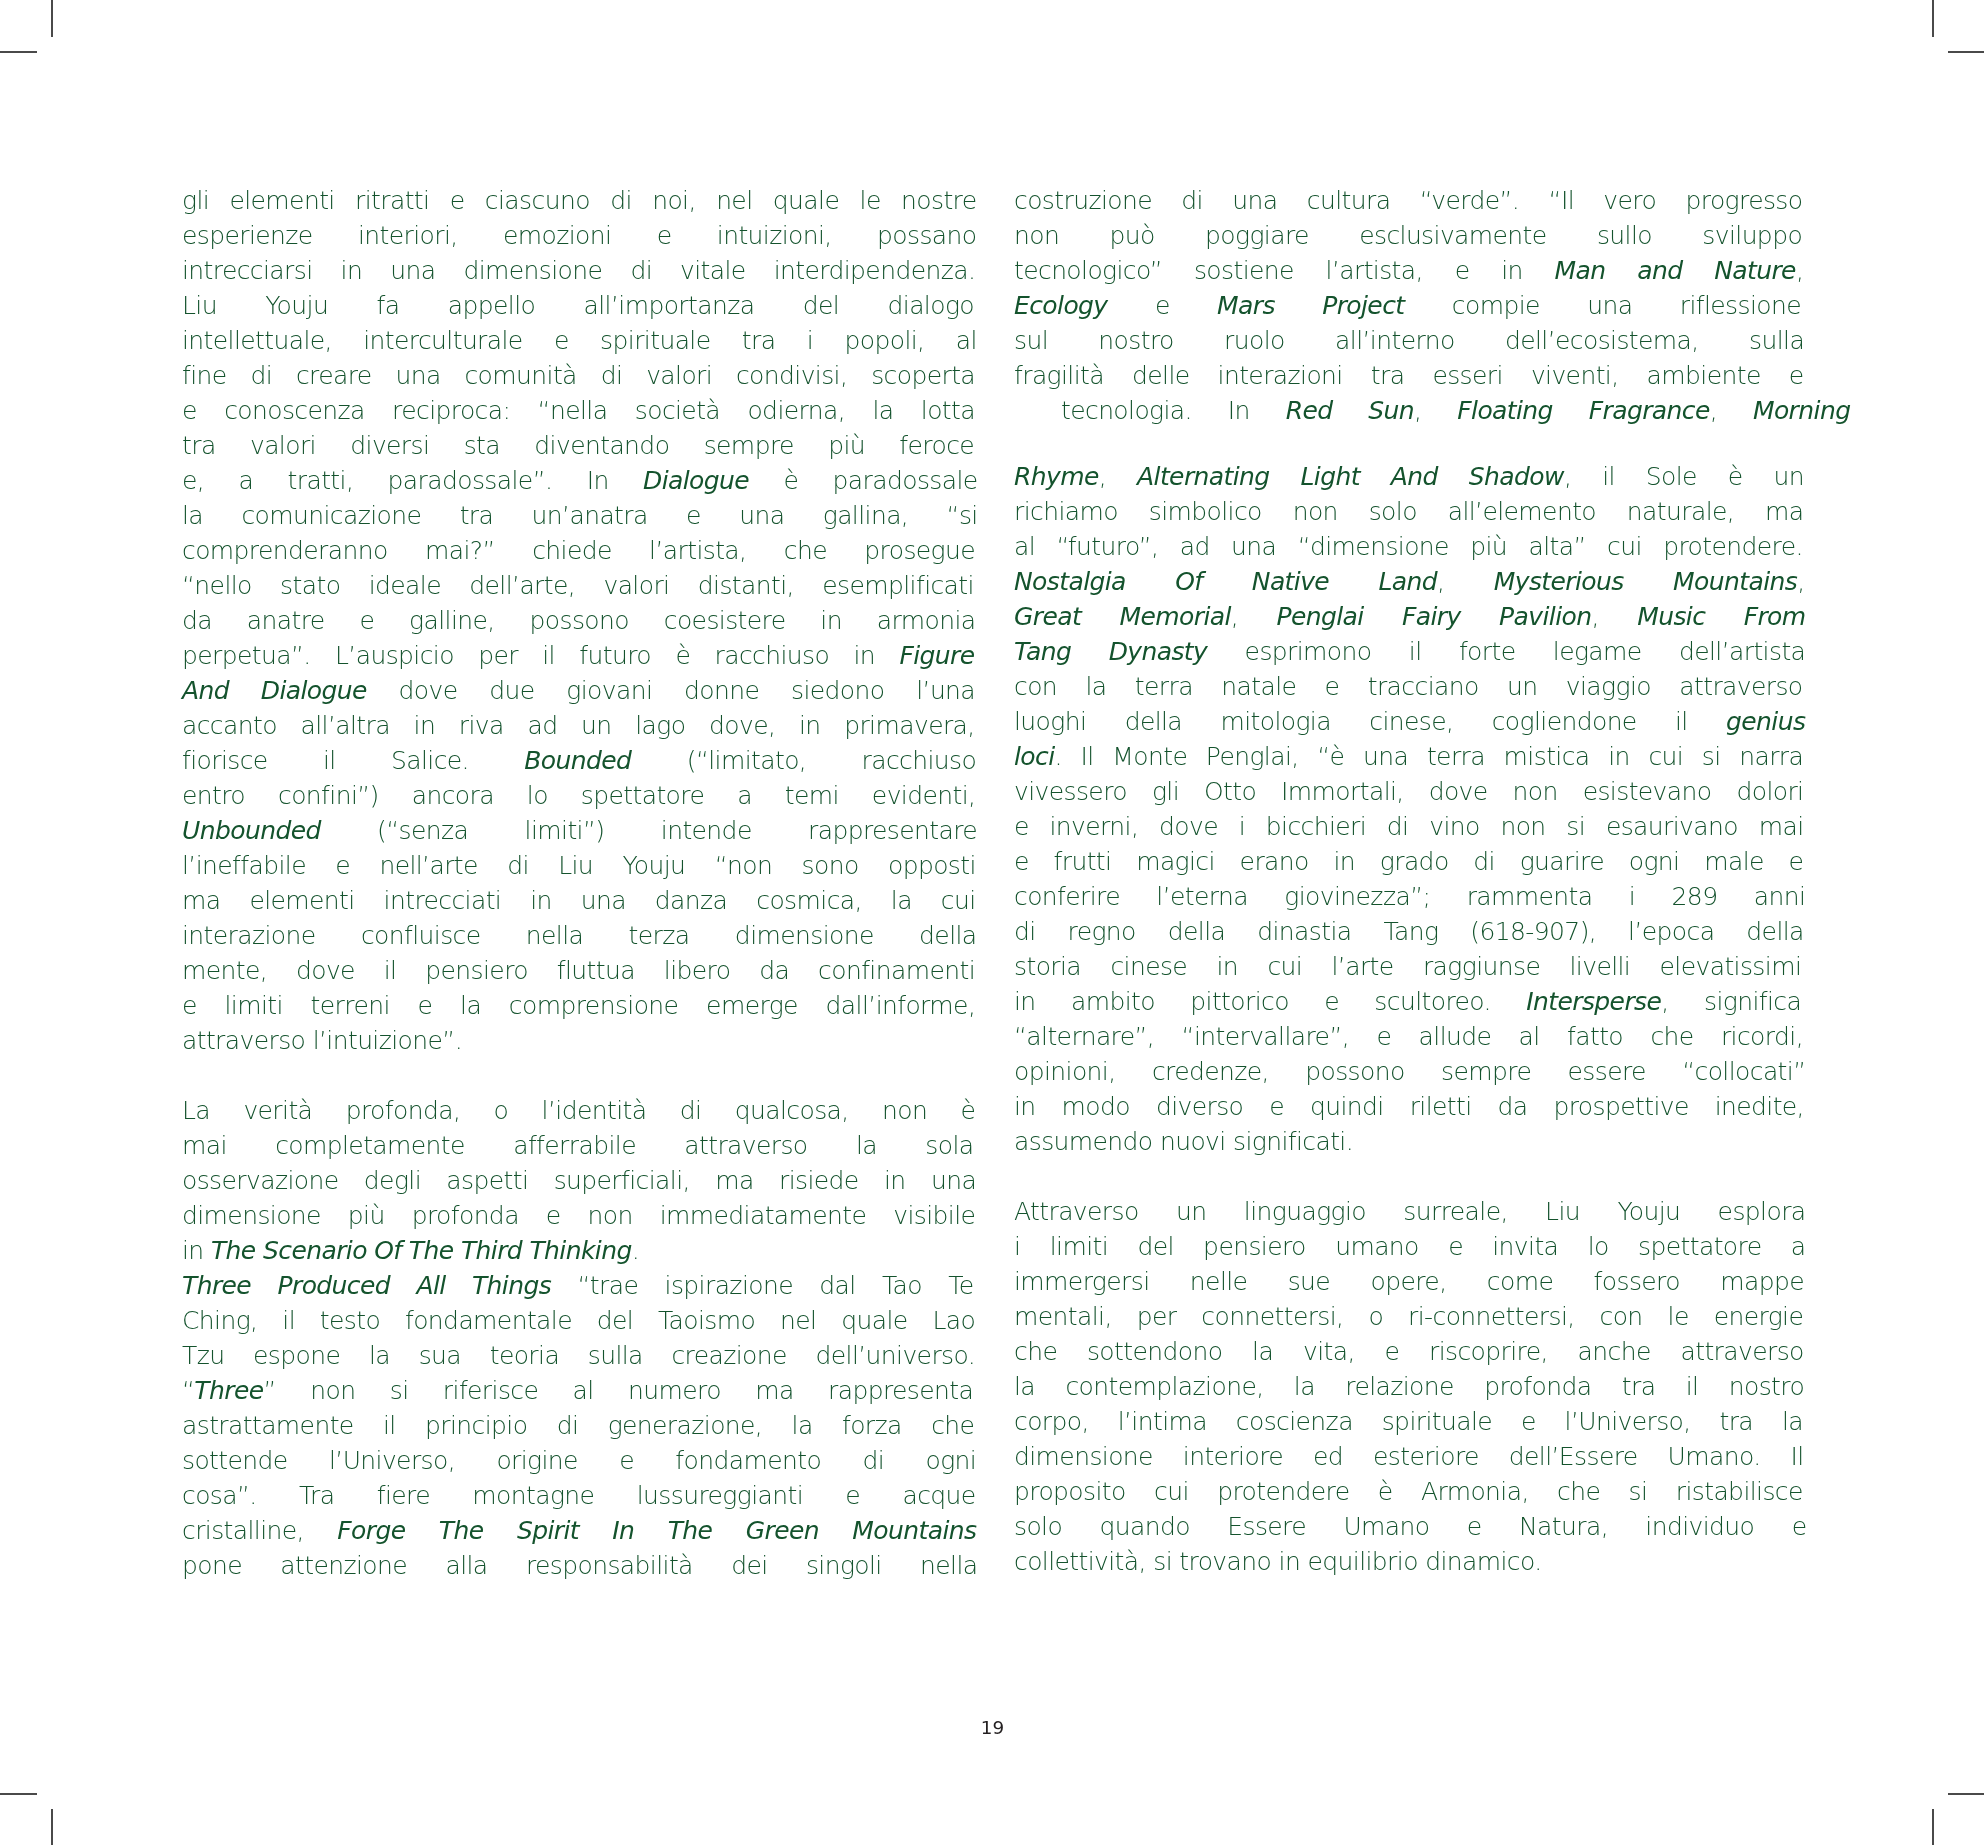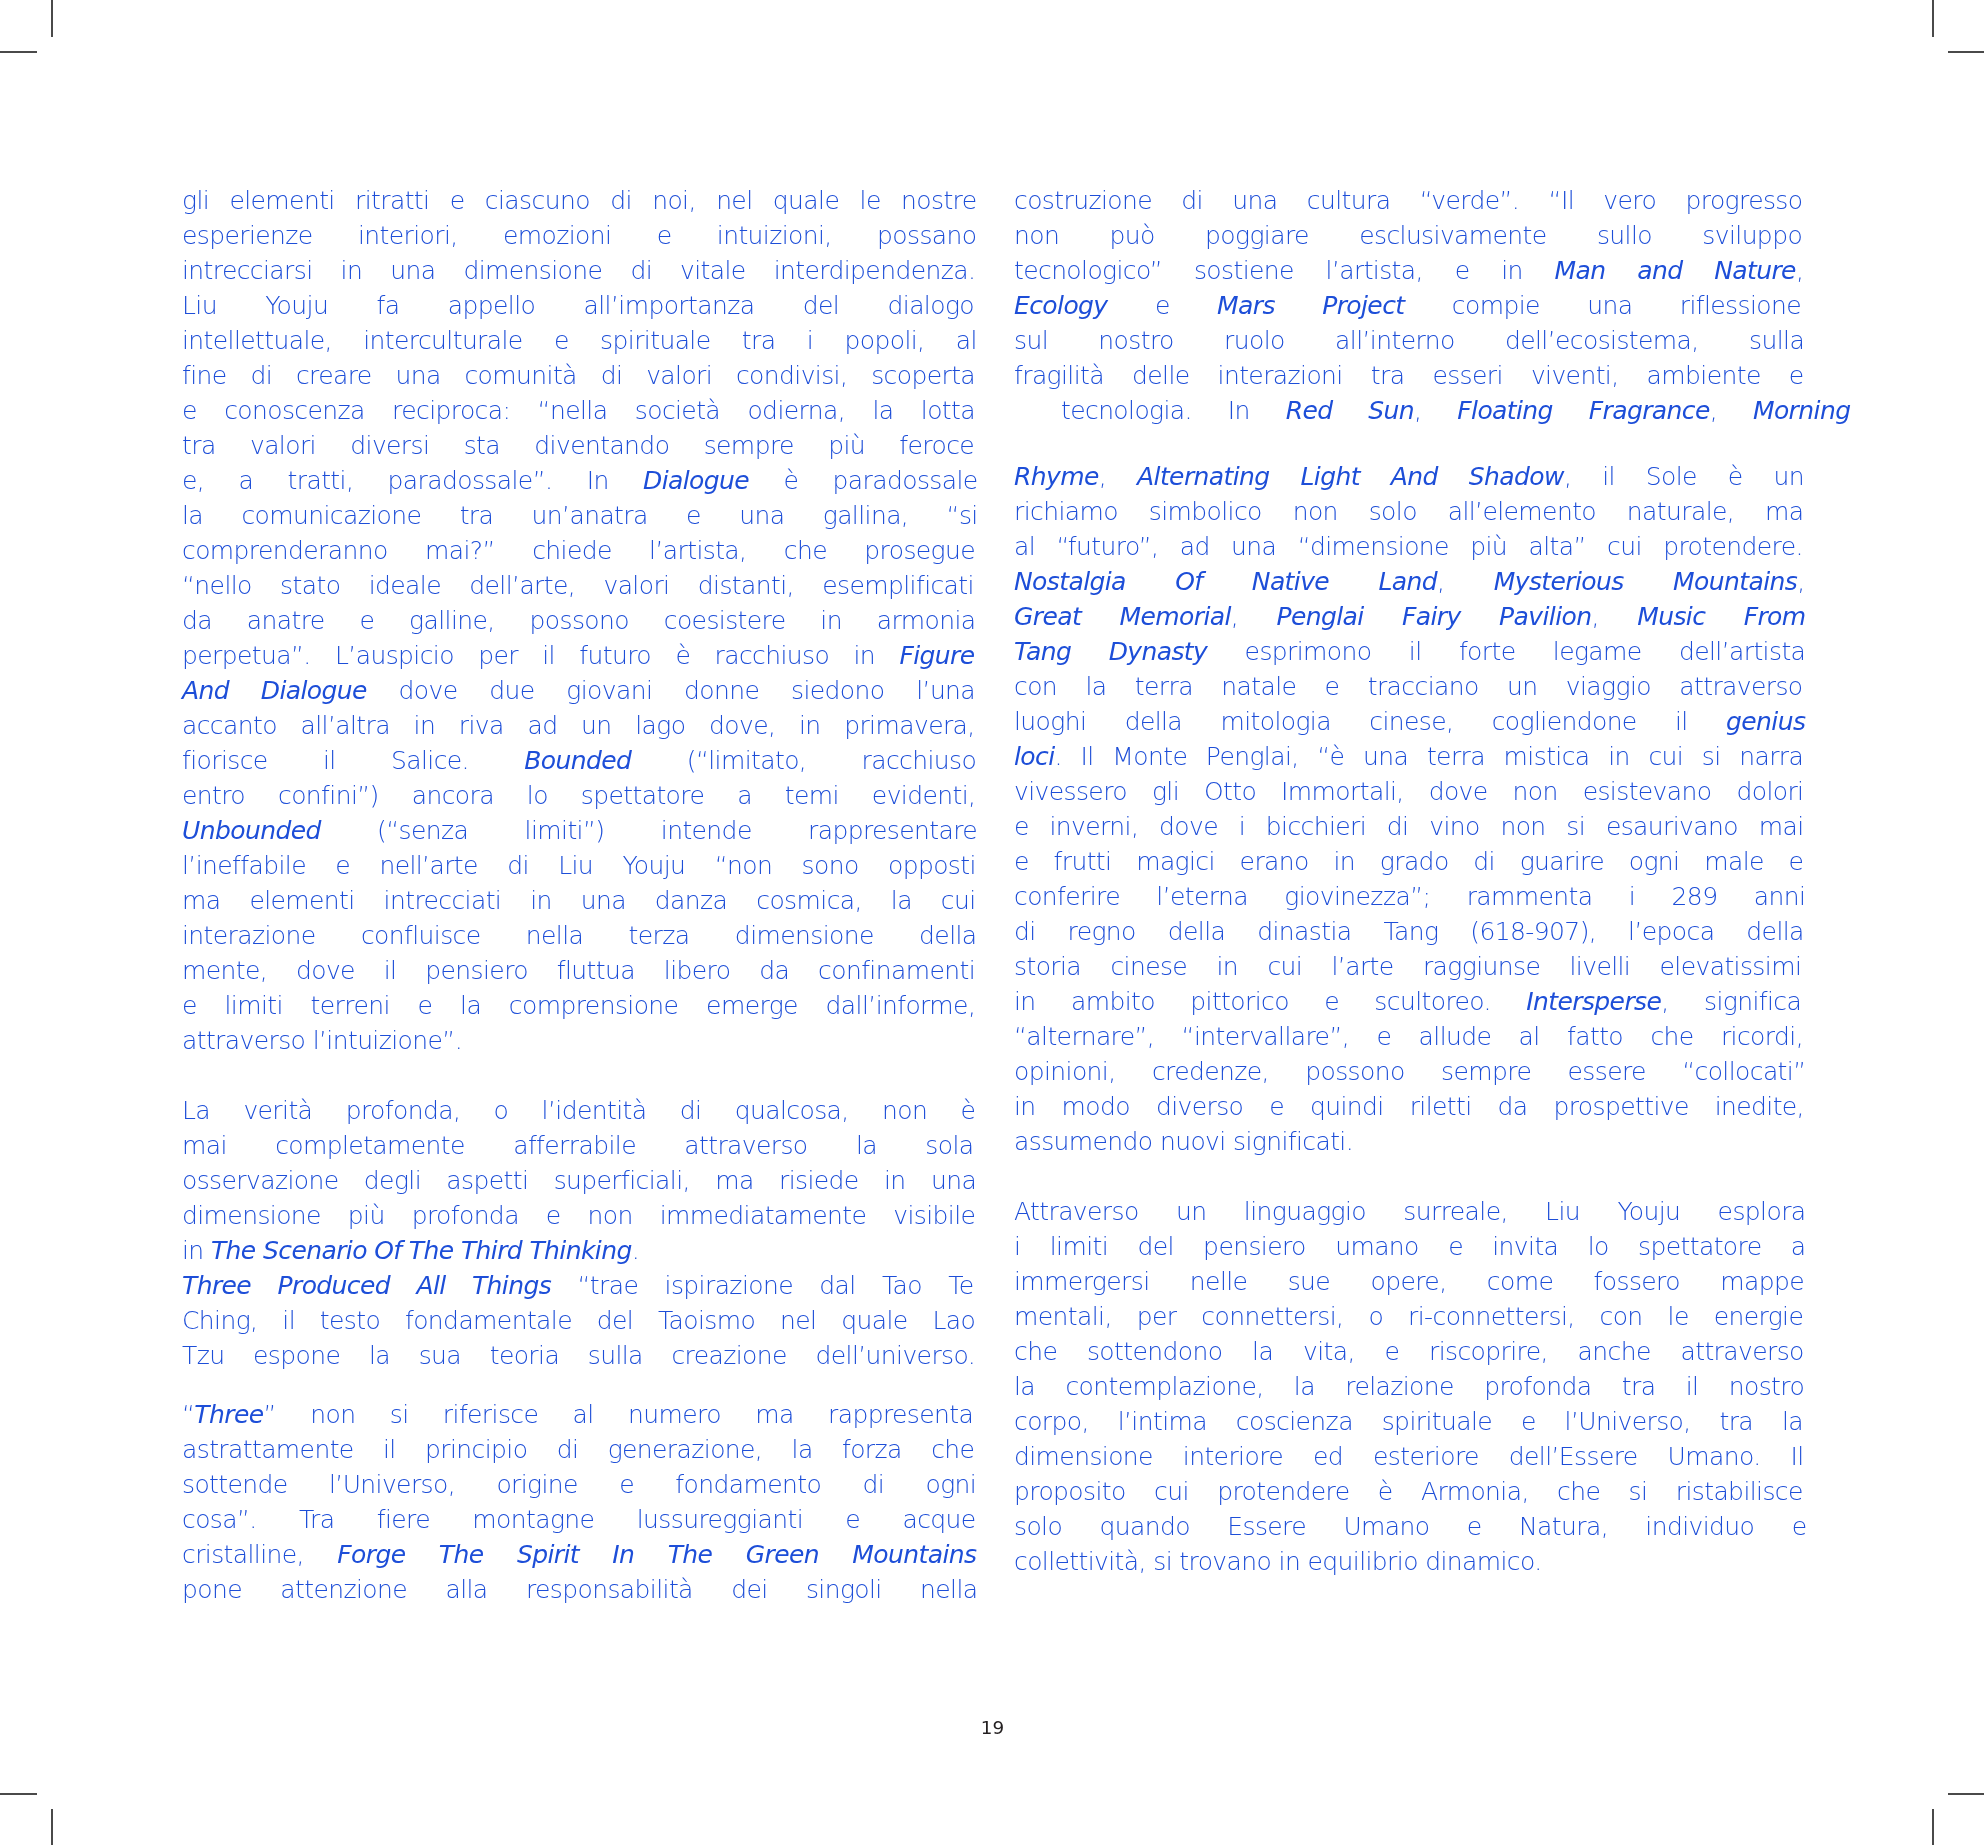--- a/index.html
+++ b/index.html
@@ -8,21 +8,21 @@
   .crop { position: absolute; background: #4a4a4a; }
   .crop.h { height: 1.8px; width: 37px; }
   .crop.v { width: 1.8px; height: 37px; }
   .column {
     position: absolute;
     top: 183px;
     width: 793px;
     font-family: "DejaVu Sans", sans-serif;
     font-size: 25px;
     font-weight: 300;
-    color: #1d4ed8;
+    color: #14532d;
     letter-spacing: -0.6px;
   }
   .column.left { left: 182px; }
   .column.right { left: 1014px; width: 789px; }
   .line {
     display: block;
     height: 35px;
     line-height: 35px;
     white-space: nowrap;
     text-align: justify;
@@ -90,21 +90,21 @@
         <span class="line" style="display: block; text-align: left; text-align-last: left; word-spacing: 26px;"><span>La verità profonda, o l’identità di qualcosa, non è</span></span>
         <span class="line" style="display: block; text-align: left; text-align-last: left; word-spacing: 41px;"><span>mai completamente afferrabile attraverso la sola</span></span>
         <span class="line" style="display: block; text-align: left; text-align-last: left; word-spacing: 18px;"><span>osservazione degli aspetti superficiali, ma risiede in una</span></span>
         <span class="line" style="display: block; text-align: left; text-align-last: left; word-spacing: 19.6px;"><span>dimensione più profonda e non immediatamente visibile</span></span>
         <span class="line last"><span>in </span><em>The Scenario Of The Third Thinking</em><span>.</span></span>
       </div>
       <div>
         <span class="line" style="display: block; text-align: left; text-align-last: left; word-spacing: 19px;"><em>Three Produced All Things</em><span> “trae ispirazione dal Tao Te</span></span>
         <span class="line" style="display: block; text-align: left; text-align-last: left; word-spacing: 17.5px;"><span>Ching, il testo fondamentale del Taoismo nel quale Lao</span></span>
         <span class="line" style="display: block; text-align: left; text-align-last: left; word-spacing: 21.3px;"><span>Tzu espone la sua teoria sulla creazione dell’universo.</span></span>
-        <span class="line" style="display: block; text-align: left; text-align-last: left; word-spacing: 27px; margin-top: 24px;"><span>“</span><em>Three</em><span>” non si riferisce al numero ma rappresenta</span></span>
+        <span class="line" style="display: block; text-align: left; text-align-last: left; word-spacing: 27px;"><span>“</span><em>Three</em><span>” non si riferisce al numero ma rappresenta</span></span>
         <span class="line" style="display: block; text-align: left; text-align-last: left; word-spacing: 22px;"><span>astrattamente il principio di generazione, la forza che</span></span>
         <span class="line" style="display: block; text-align: left; text-align-last: left; word-spacing: 34px;"><span>sottende l’Universo, origine e fondamento di ogni</span></span>
         <span class="line" style="display: block; text-align: left; text-align-last: left; word-spacing: 35px;"><span>cosa”. Tra fiere montagne lussureggianti e acque</span></span>
         <span class="line" style="display: block; text-align: left; text-align-last: left; word-spacing: 26px;"><span>cristalline, </span><em>Forge The Spirit In The Green Mountains</em></span>
         <span class="line" style="display: block; text-align: left; text-align-last: left; word-spacing: 31px;"><span>pone attenzione alla responsabilità dei singoli nella</span></span>
       </div>
     </div>
   <div class="column right">
       <div>
         <span class="line" style="display: block; text-align: left; text-align-last: left; word-spacing: 22px;"><span>costruzione di una cultura “verde”. “Il vero progresso</span></span>

